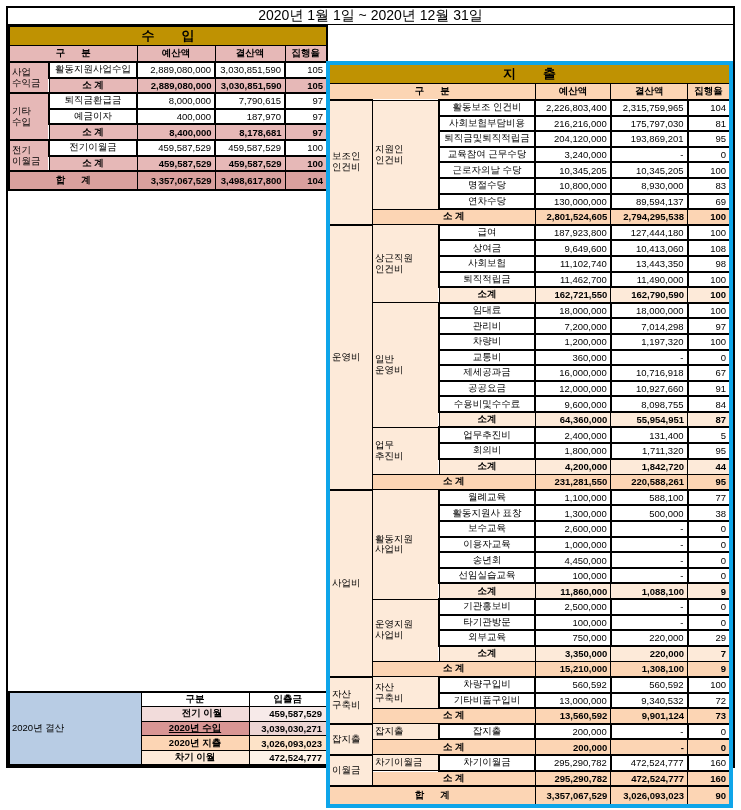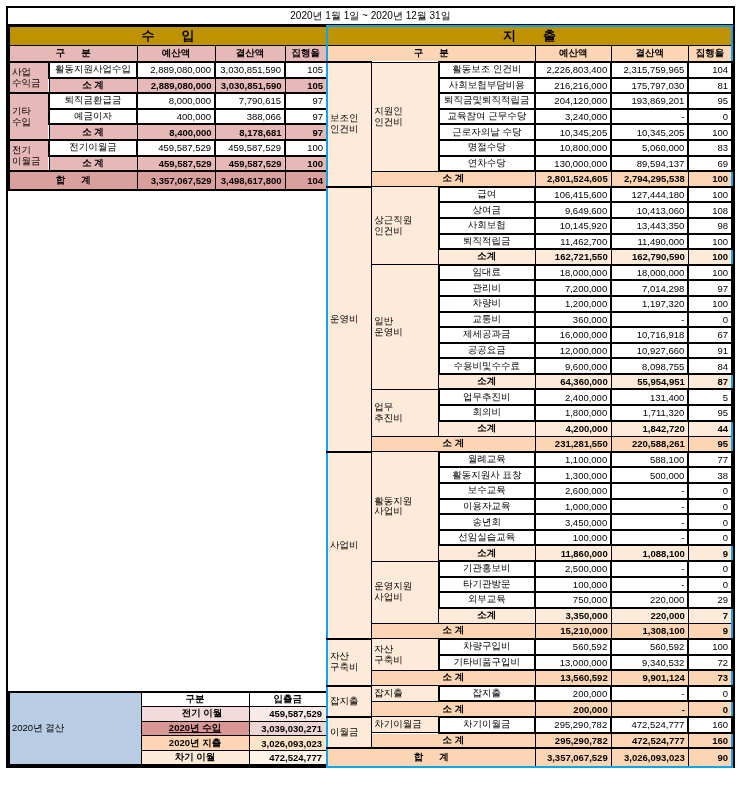--- a/index.html
+++ b/index.html
@@ -1,26 +1,26 @@
 <!DOCTYPE html>
 <html><head>
 <meta charset="utf-8">
 <style>
   html,body{margin:0;padding:0;background:#fff;}
   body{width:741px;height:810px;font-family:"Liberation Sans","DejaVu Sans",sans-serif;color:#000;}
   .frame{width:725px;margin:6px auto 0 auto;border:2px solid #000;background:#fff;}
   .title-bar{height:36px;background:#564a17;color:#fdf4d3;display:flex;align-items:center;justify-content:center;
              font-size:15px;font-weight:bold;border-bottom:1px solid #000;letter-spacing:0.5px;}
-  .period-row{height:16px;display:flex;align-items:center;justify-content:center;font-size:10px;border-bottom:1px solid #000;}
+  .period-row{height:16px;display:flex;align-items:center;justify-content:center;font-size:14px;border-bottom:1px solid #000;}
   .main{display:flex;height:741px;align-items:stretch;}
   .left-col{width:318px;display:flex;flex-direction:column;}
   .right-col{width:407px;}
   table{border-collapse:collapse;table-layout:fixed;}
   #income-table{width:318px;height:160px;border:2px solid #000;}
-  #expense-table{width:407px;height:741px;border:2px solid #0ea5e9;}
+  #expense-table{width:407px;height:741px;border:4px solid #0ea5e9;margin-top:36px;}
   #settlement-table{width:318px;height:73px;border:2px solid #000;}
   .spacer{flex:1;background:#fff;}
   td,th{border:1px solid #000;font-size:9.5px;padding:0 2px;overflow:hidden;white-space:nowrap;vertical-align:middle;}
   tr{height:15.6px;}
   .t-section{height:17px;background:#bf9202;font-size:13px;font-weight:bold;text-align:center;letter-spacing:0.9em;text-indent:0.9em;}
   .t-head{height:15px;font-weight:bold;text-align:center;}
   .rose{background:#e6b8b7;}
   .rose-dark{background:#d9a09e;}
   .peach{background:#fcd5b4;}
   .peach-light{background:#fdead9;}
@@ -84,21 +84,21 @@
               <td class="cat rose grp" rowspan="3">기타
 수입</td>
               <td class="lbl w">퇴직금환급금</td>
               <td class="num w">8,000,000</td>
               <td class="num w">7,790,615</td>
               <td class="num w">97</td>
             </tr>
             <tr>
               <td class="lbl w">예금이자</td>
               <td class="num w">400,000</td>
-              <td class="num w">388,066</td>
+              <td class="num w">187,970</td>
               <td class="num w">97</td>
             </tr>
             <tr>
               <td class="lbl rose b">소 계</td>
               <td class="num rose b">8,400,000</td>
               <td class="num rose b">8,178,681</td>
               <td class="num rose b">97</td>
             </tr>
             <tr>
               <td class="cat rose grp" rowspan="2">전기
@@ -204,53 +204,53 @@
             </tr>
             <tr>
               <td class="lbl w">근로자의날 수당</td>
               <td class="num w">10,345,205</td>
               <td class="num w">10,345,205</td>
               <td class="num w">100</td>
             </tr>
             <tr>
               <td class="lbl w">명절수당</td>
               <td class="num w">10,800,000</td>
-              <td class="num w">5,060,000</td>
+              <td class="num w">8,930,000</td>
               <td class="num w">83</td>
             </tr>
             <tr>
               <td class="lbl w">연차수당</td>
               <td class="num w">130,000,000</td>
               <td class="num w">89,594,137</td>
               <td class="num w">69</td>
             </tr>
             <tr>
               <td class="lbl peach b" colspan="2">소 계</td>
               <td class="num peach b">2,801,524,605</td>
               <td class="num peach b">2,794,295,538</td>
               <td class="num peach b">100</td>
             </tr>
             <tr>
               <td class="cat peach-light grp" rowspan="17">운영비</td>
               <td class="cat peach-light" rowspan="5">상근직원
 인건비</td>
               <td class="lbl w">급여</td>
-              <td class="num w">106,415,600</td>
+              <td class="num w">187,923,800</td>
               <td class="num w">127,444,180</td>
               <td class="num w">100</td>
             </tr>
             <tr>
               <td class="lbl w">상여금</td>
               <td class="num w">9,649,600</td>
               <td class="num w">10,413,060</td>
               <td class="num w">108</td>
             </tr>
             <tr>
               <td class="lbl w">사회보험</td>
-              <td class="num w">10,145,920</td>
+              <td class="num w">11,102,740</td>
               <td class="num w">13,443,350</td>
               <td class="num w">98</td>
             </tr>
             <tr>
               <td class="lbl w">퇴직적립금</td>
               <td class="num w">11,462,700</td>
               <td class="num w">11,490,000</td>
               <td class="num w">100</td>
             </tr>
             <tr>
@@ -357,21 +357,21 @@
               <td class="num w">0</td>
             </tr>
             <tr>
               <td class="lbl w">이용자교육</td>
               <td class="num w">1,000,000</td>
               <td class="num w">-</td>
               <td class="num w">0</td>
             </tr>
             <tr>
               <td class="lbl w">송년회</td>
-              <td class="num w">3,450,000</td>
+              <td class="num w">4,450,000</td>
               <td class="num w">-</td>
               <td class="num w">0</td>
             </tr>
             <tr>
               <td class="lbl w">선임실습교육</td>
               <td class="num w">100,000</td>
               <td class="num w">-</td>
               <td class="num w">0</td>
             </tr>
             <tr>

